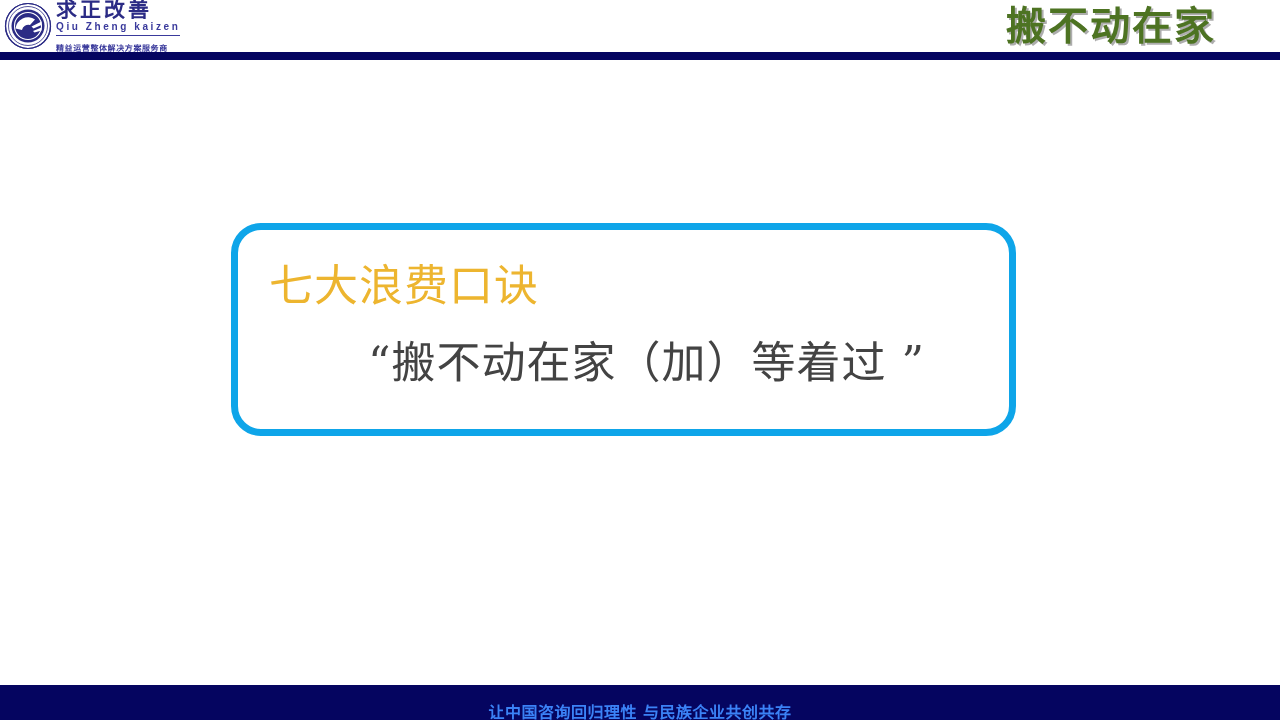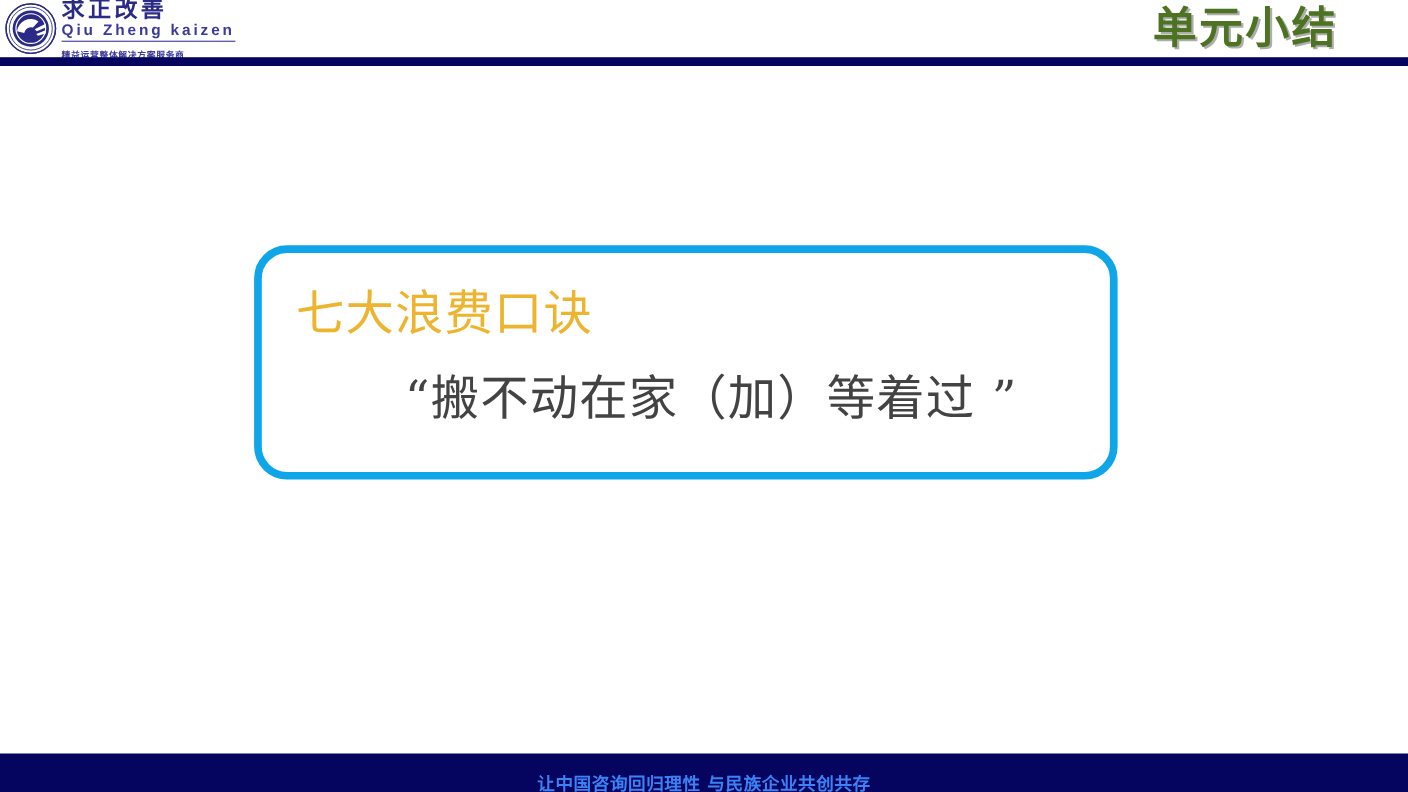--- a/index.html
+++ b/index.html
@@ -72,32 +72,32 @@
     font-size: 21px;
     font-weight: bold;
     color: #2b2b85;
     letter-spacing: 3px;
     line-height: 1.05;
     white-space: nowrap;
   }
 
   .logo-py {
     font-family: "Liberation Sans", sans-serif;
-    font-size: 14px;
+    font-size: 10px;
     font-weight: bold;
     color: #3a3a9c;
     letter-spacing: 2.6px;
     line-height: 1.25;
     white-space: nowrap;
     border-bottom: 1px solid #3a3a9c;
     padding-bottom: 1px;
   }
 
   .logo-tag {
-    font-family: Liberation Sans, sans-serif;
+    font-family: Liberation Mono, monospace;
     font-size: 8px;
     font-weight: bold;
     color: #3a3a9c;
     letter-spacing: 0.6px;
     line-height: 1.5;
     white-space: nowrap;
     margin-top: 7px;
   }
 
   
@@ -194,21 +194,21 @@
         <circle cx="24" cy="24" r="22.5" fill="none" stroke="#2b2b85" stroke-width="1.2"></circle>
       </svg>
     </div>
     <div class="logo-wordmark">
       <div class="logo-cn">求正改善</div>
       <div class="logo-py">Qiu Zheng kaizen</div>
       <div class="logo-tag">精益运营整体解决方案服务商</div>
     </div>
   </div>
 
-  <div class="slide-title">单元小结</div>
+  <div class="slide-title">搬不动在家</div>
 
   <div class="header-rule"></div>
 
   <div class="content-card">
     <div class="card-heading">七大浪费口诀</div>
     <div class="card-phrase">“搬不动在家（加）等着过 ”</div>
   </div>
 
   <div class="footer-band">
     <div class="footer-text">让中国咨询回归理性  与民族企业共创共存</div>

